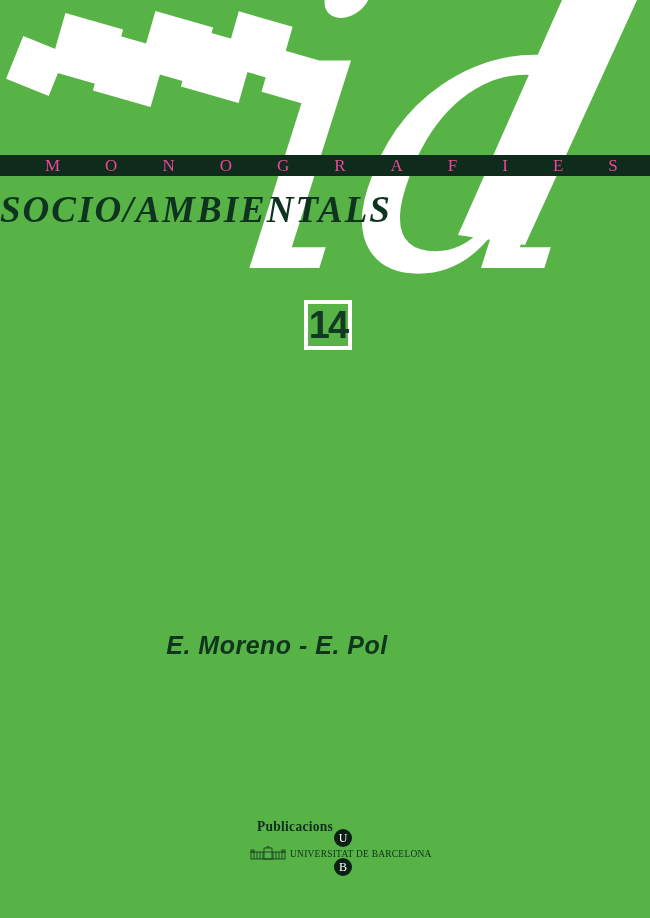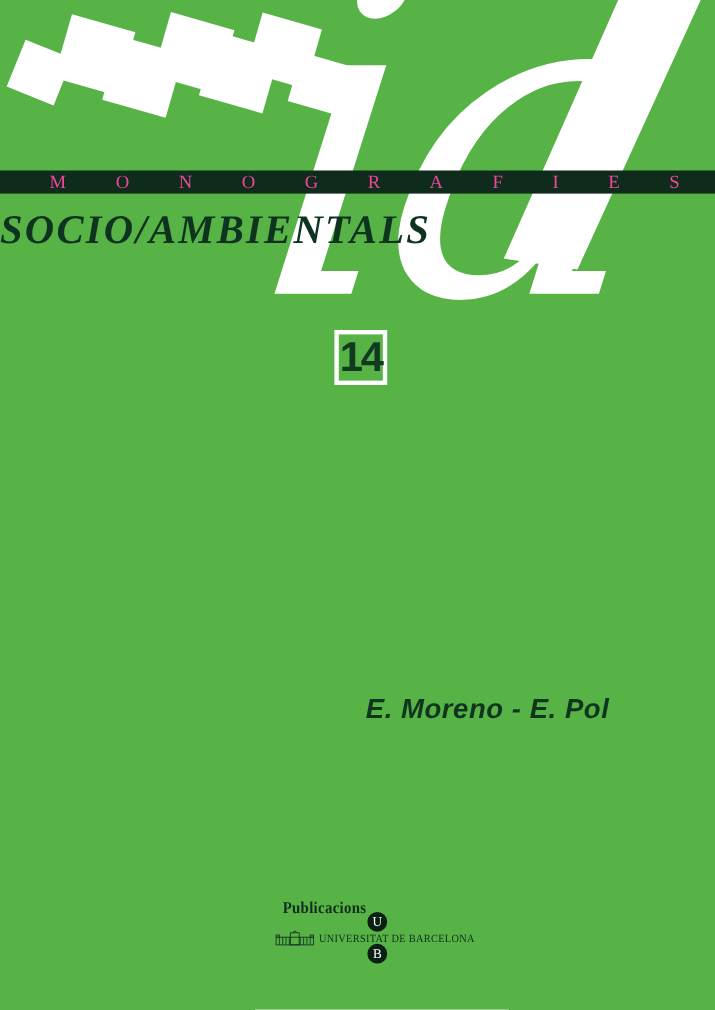--- a/index.html
+++ b/index.html
@@ -100,21 +100,21 @@
     line-height: 51px;
     letter-spacing: 0px;
   }
   .title span { display: block; transform: scaleX(0.96); }
 
   .authors {
     position: absolute;
     left: 0; top: 631px;
     width: 554px;
     z-index: 5;
-    text-align: right;
+    text-align: center;
     font-style: italic;
     font-weight: bold;
     font-size: 25px;
     letter-spacing: 0.5px;
     color: #0f351f;
   }
 
   .pub-label {
     position: absolute;
     left: 257px; top: 818px;

